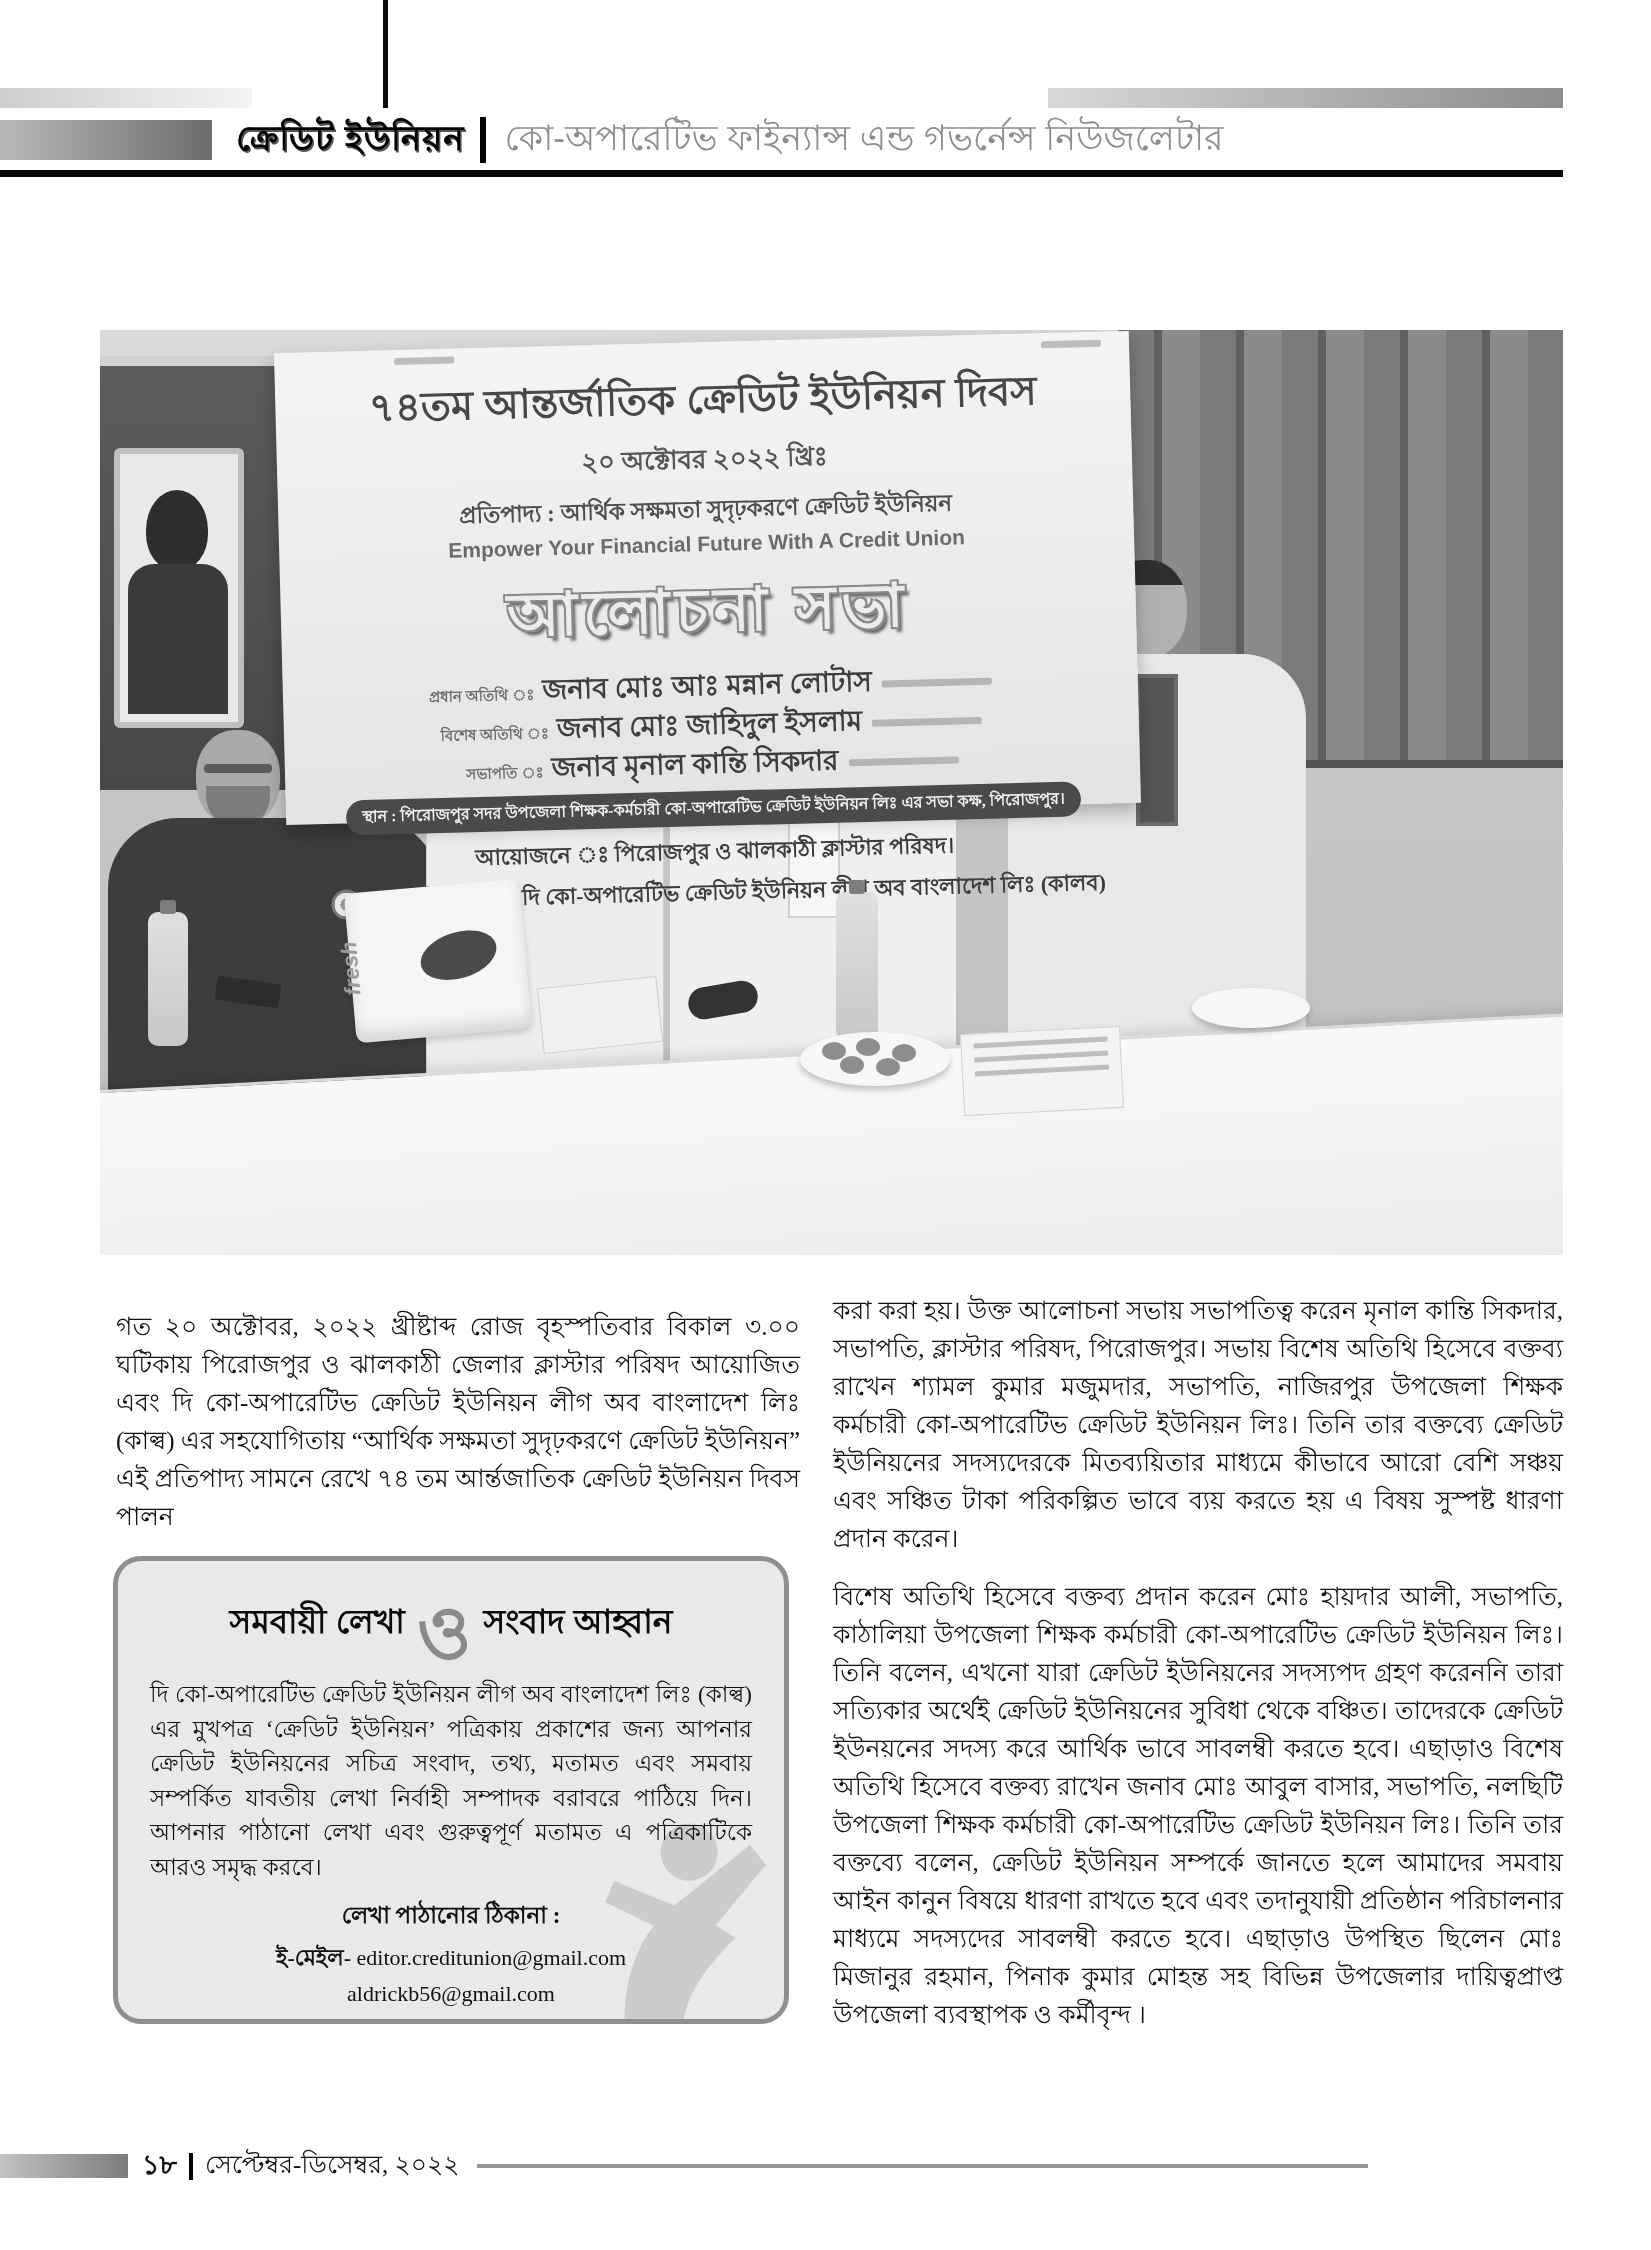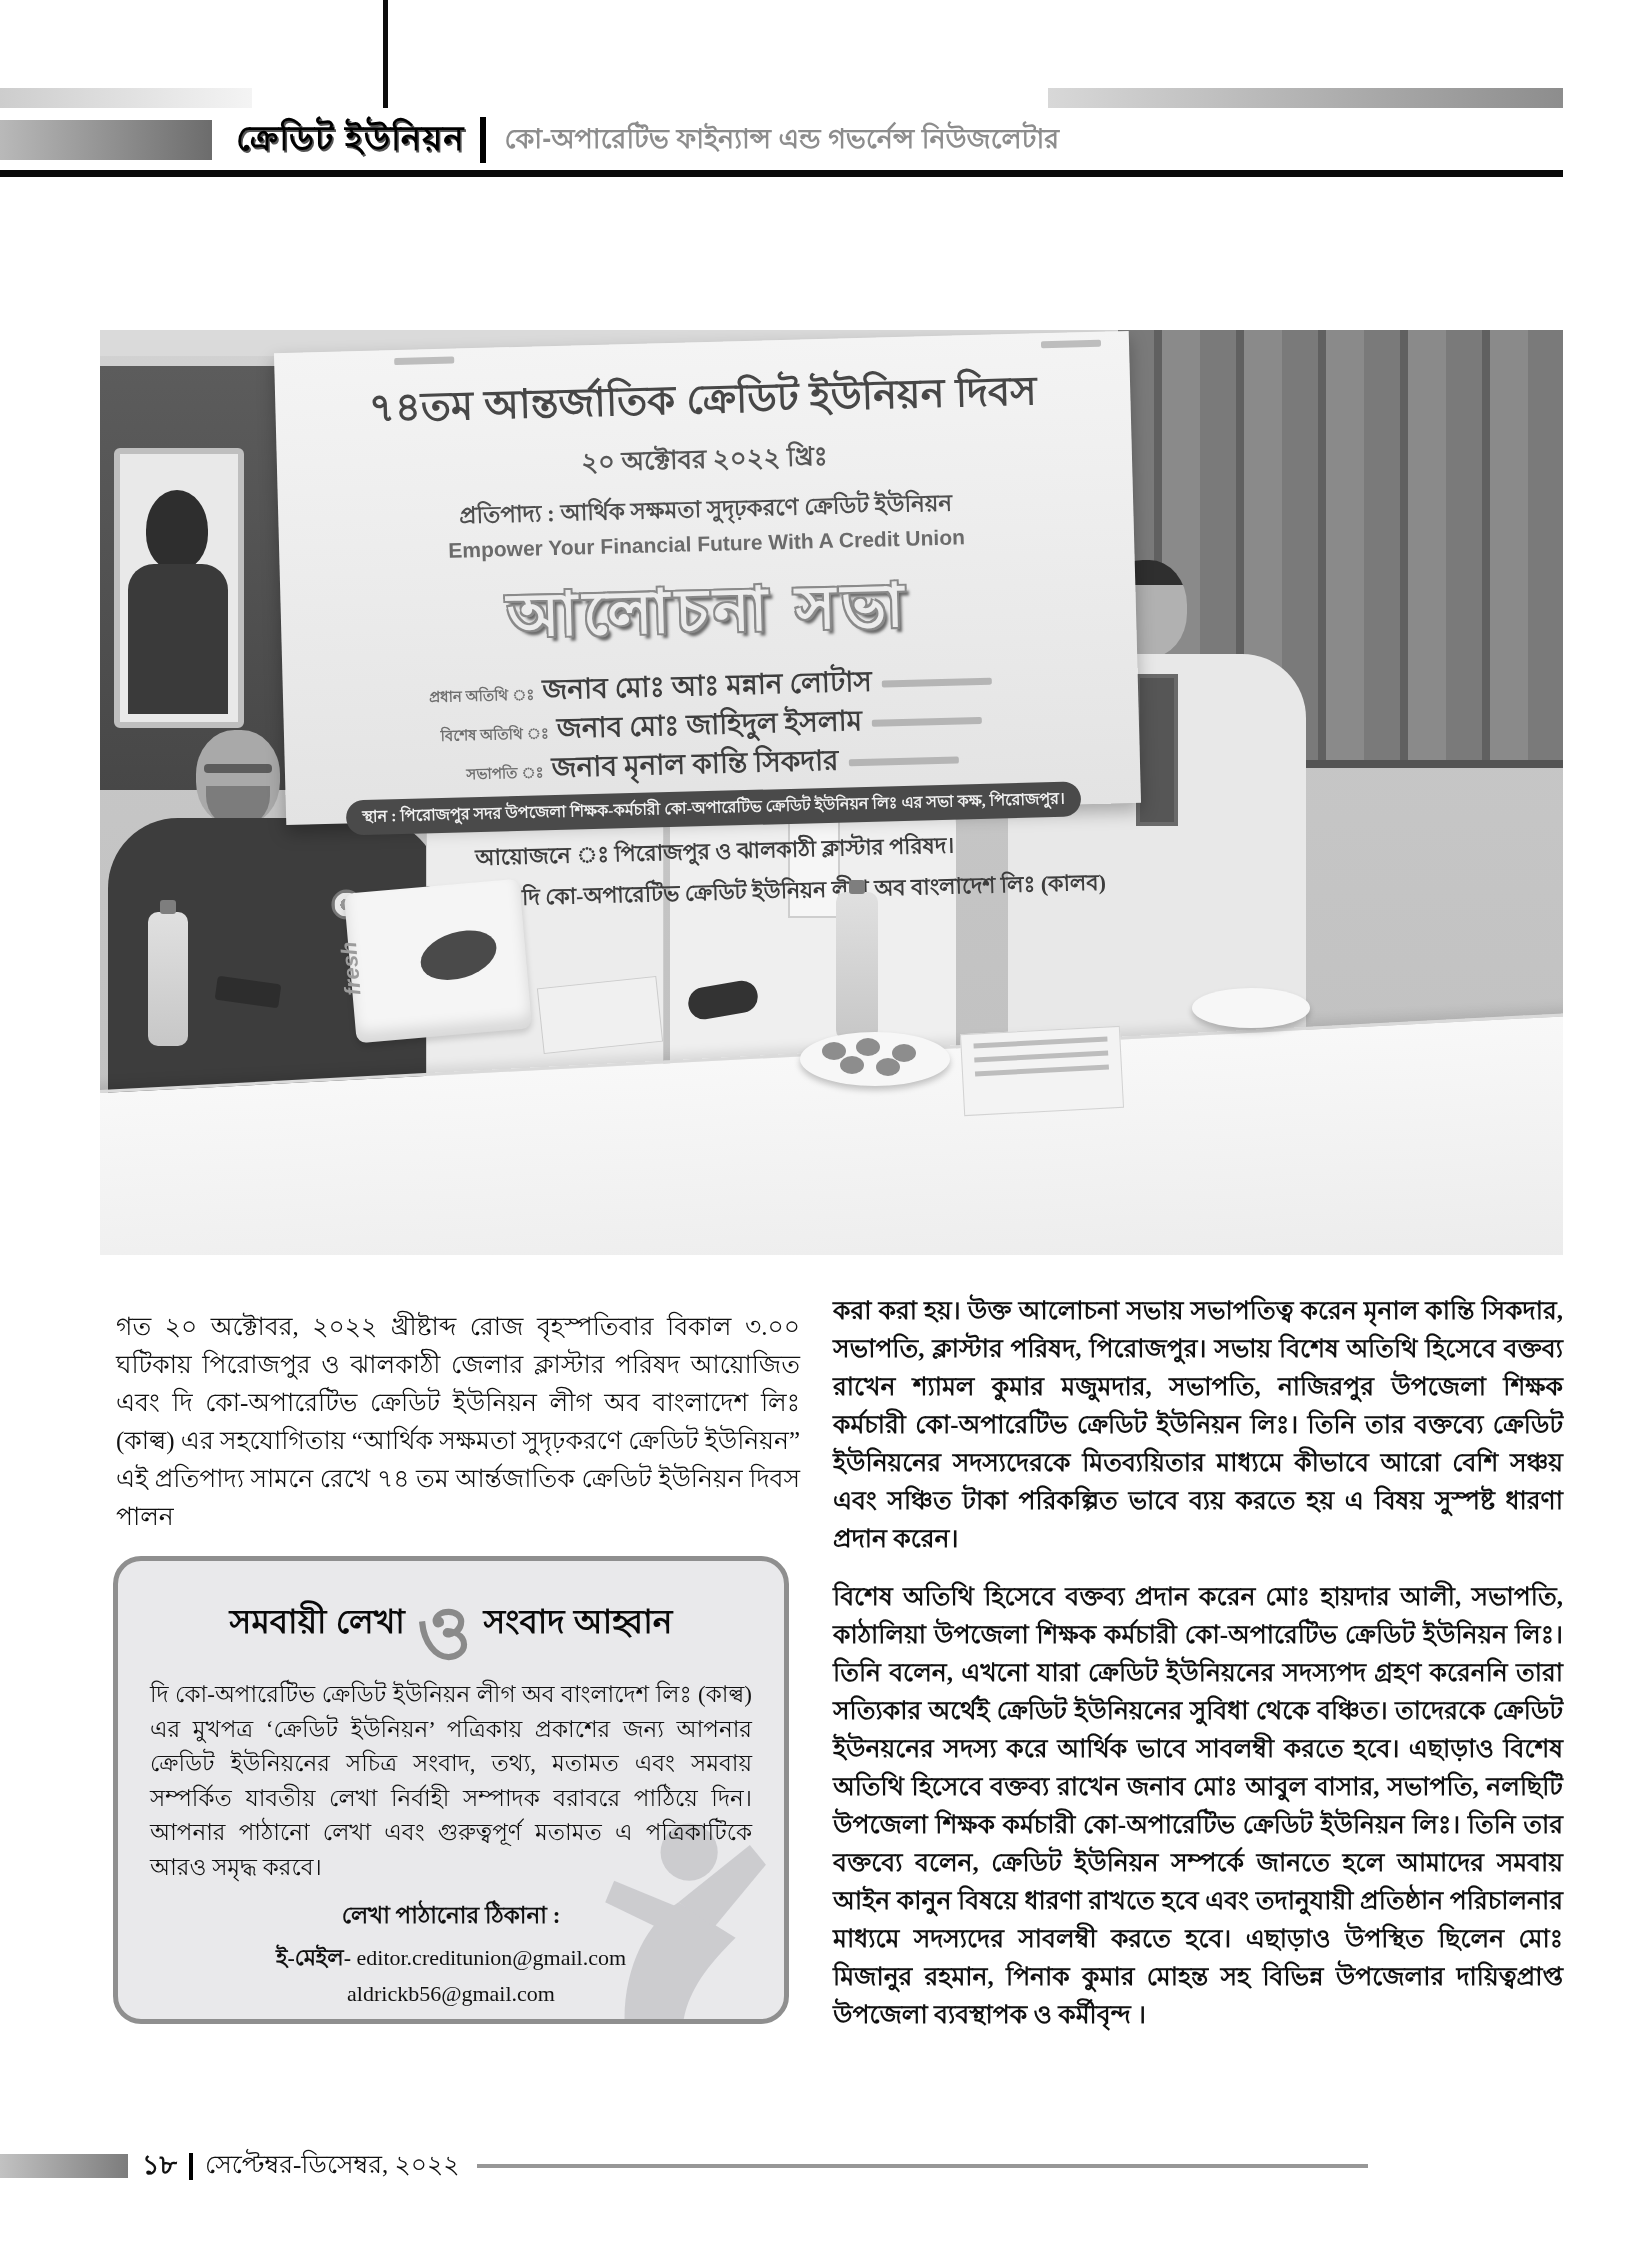--- a/index.html
+++ b/index.html
@@ -12,21 +12,21 @@
                 background:linear-gradient(to right,#cdcdcd,#f4f4f4);}
   .top-bar-right{position:absolute;left:1048px;top:88px;width:515px;height:20px;
                  background:linear-gradient(to right,#d8d8d8,#8d8d8d);}
 
   
   .header{position:absolute;left:0;top:112px;width:1563px;height:56px;display:flex;align-items:center;}
   .header-grad{width:212px;height:40px;background:linear-gradient(to right,#b9b9b9,#6c6c6c);}
   .logo{margin-left:24px;font-family:"Liberation Sans",sans-serif;font-weight:bold;
         font-size:34px;color:#000;letter-spacing:1px;text-shadow:1.5px 1.5px 0 #555;}
   .header-divider{width:6px;height:46px;background:#000;margin:0 18px 0 16px;}
-  .newsletter-title{font-family:"Liberation Sans",sans-serif;font-size:27px;font-weight:bold;color:#8d8d8d;}
+  .newsletter-title{font-family:"Liberation Sans",sans-serif;font-size:35px;font-weight:normal;color:#8d8d8d;}
   .header-rule{position:absolute;left:0;top:170px;width:1563px;height:7px;background:#0a0a0a;}
 
   
   .headline{position:absolute;left:100px;top:186px;width:1460px;text-align:center;
             font-family:"Liberation Sans",sans-serif;font-weight:bold;font-size:46px;
             line-height:1.33;color:#000;}
 
   
   .photo{position:absolute;left:100px;top:330px;width:1463px;height:925px;overflow:hidden;
          background:linear-gradient(180deg,#d2d2d2 0%,#c6c6c6 45%,#bfbfbf 100%);}
@@ -114,21 +114,21 @@
   .plate2{left:1092px;top:658px;width:118px;height:40px;}
   .cookie{position:absolute;width:24px;height:18px;background:#8d8d8d;border-radius:50%;}
   .papers{position:absolute;left:862px;top:700px;width:158px;height:80px;background:#f3f3f3;
           border:1px solid #d2d2d2;transform:rotate(-3deg);}
   .papers i{display:block;height:5px;background:#bdbdbd;margin:9px 12px 0 12px;}
 
   
   .col{position:absolute;font-size:25px;line-height:1.52;text-align:justify;}
   .col-left{left:100px;top:1292px;width:716px;}
   .col-right{left:833px;top:1292px;width:730px;}
-  .col-right p{margin:0 0 20px 0;font-weight:bold;}
+  .col-right p{margin:0 0 20px 0;}
   .source{font-family:"Liberation Sans",sans-serif;font-weight:bold;font-size:24px;text-align:left;}
 
   
   .call-box{position:absolute;left:113px;top:1556px;width:676px;height:468px;box-sizing:border-box;
             background:#e9e9eb;border:5px solid #8f8f8f;border-radius:28px;
             padding:24px 32px;overflow:hidden;}
   .cb-title-row{position:relative;z-index:2;display:flex;justify-content:center;align-items:center;gap:12px;}
   .cb-title{font-family:"Liberation Sans",sans-serif;font-weight:bold;font-size:33px;color:#0a0a0a;}
   .cb-o{font-family:"Liberation Sans",sans-serif;font-weight:bold;font-size:74px;color:#8a8a8a;
         line-height:.8;margin-top:18px;}

